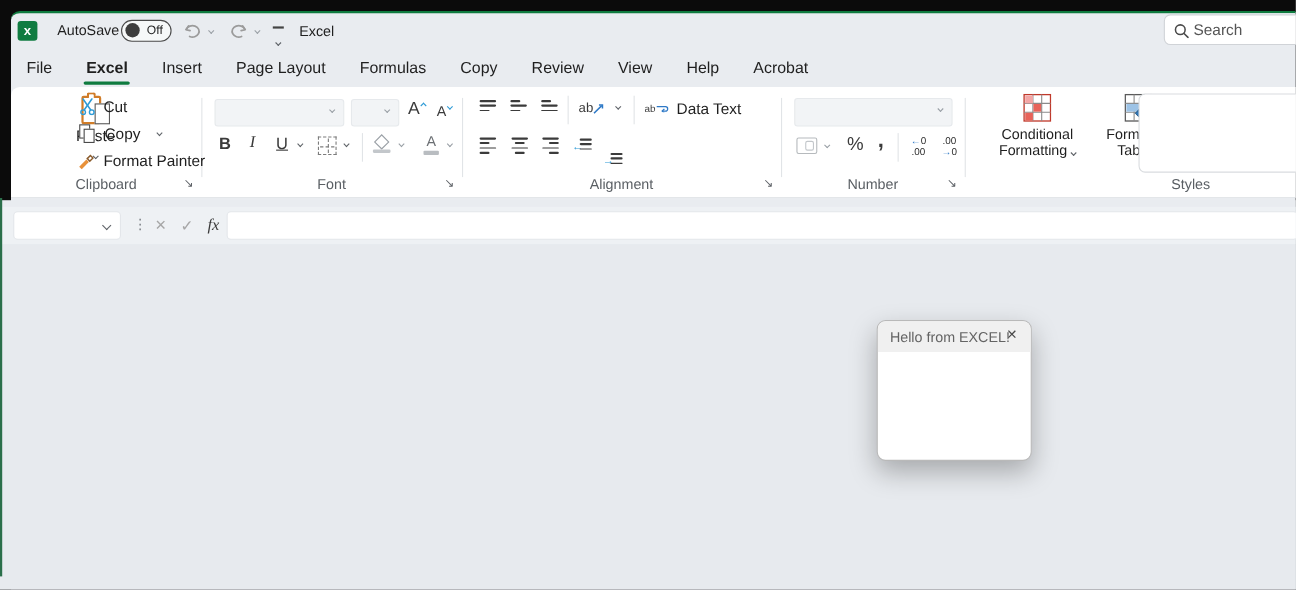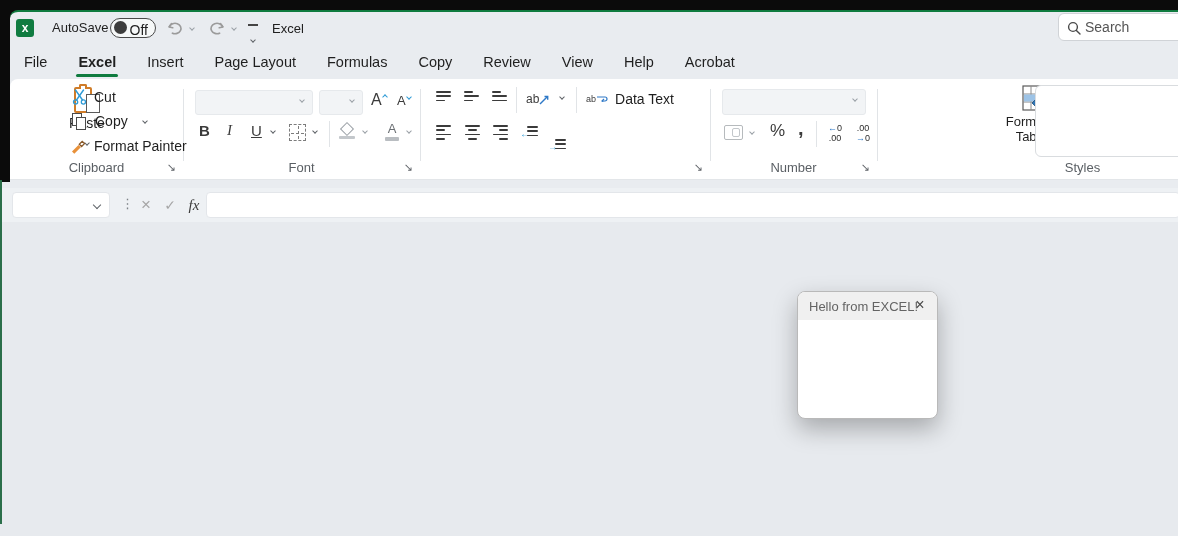--- a/index.html
+++ b/index.html
@@ -12,21 +12,21 @@
          border-top:2px solid #0f7b3f; border-top-left-radius:8px; }
   .green-left { position:absolute; left:0; top:180px; width:2px; height:344px; background:#2b6f4a; z-index:5; }
 
   
   .titlebar { position:absolute; left:0; top:0; right:0; height:33px; }
   .app-icon { position:absolute; left:6px; top:7px; width:18px; height:18px; background:#107c41; border-radius:3px;
               color:#fff; font-weight:bold; font-size:12px; display:flex; align-items:center; justify-content:center; }
   .autosave-label { position:absolute; left:42px; top:8px; font-size:13px; color:#1f1f1f; }
   .toggle { position:absolute; left:100px; top:6px; width:46px; height:20px; border:1px solid #4a4a4a; border-radius:10px; background:#f6f8f8; }
   .toggle .knob { position:absolute; left:3px; top:2px; width:13px; height:13px; border-radius:50%; background:#3d3d3d; }
-  .toggle .state { position:absolute; right:7px; top:3px; font-size:14px; color:#1f1f1f; }
+  .toggle .state { position:absolute; right:7px; top:3px; font-size:11px; color:#1f1f1f; }
   .tb-btn { position:absolute; top:7px; width:20px; height:20px; }
   .chev { display:inline-block; width:6px; height:6px; border-right:1.4px solid #5f6368; border-bottom:1.4px solid #5f6368; transform:rotate(45deg); }
   .chev.sm { width:4px; height:4px; }
   .chev.light { border-color:#9aa0a6; }
   .chev.blue { border-color:#2e9bd6; }
   .chev.up { transform:rotate(225deg); }
   .qat-ic { position:absolute; left:237px; top:12px; width:12px; text-align:center; }
   .qat-ic .bar { display:block; width:10px; height:1.5px; background:#444; margin:0 auto 2px; }
   .win-title { position:absolute; left:262px; top:9px; font-size:13px; color:#202020; }
   .searchbox { position:absolute; left:1048px; top:1px; width:132px; height:28px; background:#fff; border:1px solid #d0d3d7; border-radius:6px; display:flex; align-items:center; padding-left:26px; }
@@ -316,20 +316,21 @@
           </span>
       </div>
       <div class="indent-ic abs" style="left:128px; top:47px;">
         <span class="arr">→</span>
         <span class="bars">
             <i style="width:11px"></i>
             <i style="width:11px"></i>
             <i style="width:11px"></i>
           </span>
       </div>
+      <div class="glabel">Alignment</div>
       <span class="launcher">↘</span>
     </div>
 
     <div class="group" style="left:700px; width:167px;">
       <div class="combo" style="left:12px; top:10px; width:144px; height:26px;">
           <span class="chev sm light"></span>
         </div>
       <div class="acct-ic" style="left:14px; top:46px;"></div>
       <span class="chev sm light abs" style="left:40px; top:51px;"></span>
       <div class="letterbtn" style="left:60px; top:42px; font-size:17px;">%</div>
@@ -341,20 +342,34 @@
       </div>
       <div class="decnum" style="left:140px; top:44px;">
         <div>.00</div>
         <div><span class="bl">→</span><span>0</span></div>
       </div>
       <div class="glabel">Number</div>
       <span class="launcher">↘</span>
     </div>
 
     <div class="group" style="left:867px; width:311px;">
+      <div class="stylebtn" style="left:14px; width:104px;">
+        <svg width="26" height="26" viewBox="0 0 26 26" style="margin:0 auto 3px;">
+          <rect x="1" y="1" width="24" height="24" fill="#fff" stroke="#c0392b" stroke-width="1.2"></rect>
+          <line x1="9" y1="1" x2="9" y2="25" stroke="#8a8a8a" stroke-width="1"></line>
+          <line x1="17" y1="1" x2="17" y2="25" stroke="#8a8a8a" stroke-width="1"></line>
+          <line x1="1" y1="9" x2="25" y2="9" stroke="#8a8a8a" stroke-width="1"></line>
+          <line x1="1" y1="17" x2="25" y2="17" stroke="#8a8a8a" stroke-width="1"></line>
+          <rect x="2" y="2" width="7" height="7" fill="#f3a6a6"></rect>
+          <rect x="9.5" y="9.5" width="7" height="7" fill="#e8635a"></rect>
+          <rect x="2" y="17.5" width="7" height="7" fill="#e8635a"></rect>
+        </svg>
+        <div class="cap">Conditional</div>
+        <div class="cap"><span>Formatting</span> <span class="chev sm"></span></div>
+      </div>
       <div class="stylebtn" style="left:122px; width:72px;">
         <svg width="26" height="26" viewBox="0 0 26 26" style="margin:0 auto 3px;">
           <rect x="1" y="1" width="24" height="24" fill="#fff" stroke="#5a5a5a" stroke-width="1.2"></rect>
           <line x1="9" y1="1" x2="9" y2="25" stroke="#8a8a8a" stroke-width="1"></line>
           <line x1="17" y1="1" x2="17" y2="25" stroke="#8a8a8a" stroke-width="1"></line>
           <line x1="1" y1="9" x2="25" y2="9" stroke="#8a8a8a" stroke-width="1"></line>
           <line x1="1" y1="17" x2="25" y2="17" stroke="#8a8a8a" stroke-width="1"></line>
           <rect x="2" y="9.5" width="14" height="7" fill="#9dc3e6"></rect>
           <path d="M10 18 L21 7 L24 10 L13 21 Z" fill="#2e75b6" stroke="#1f4e79" stroke-width="0.8"></path>
         </svg>

